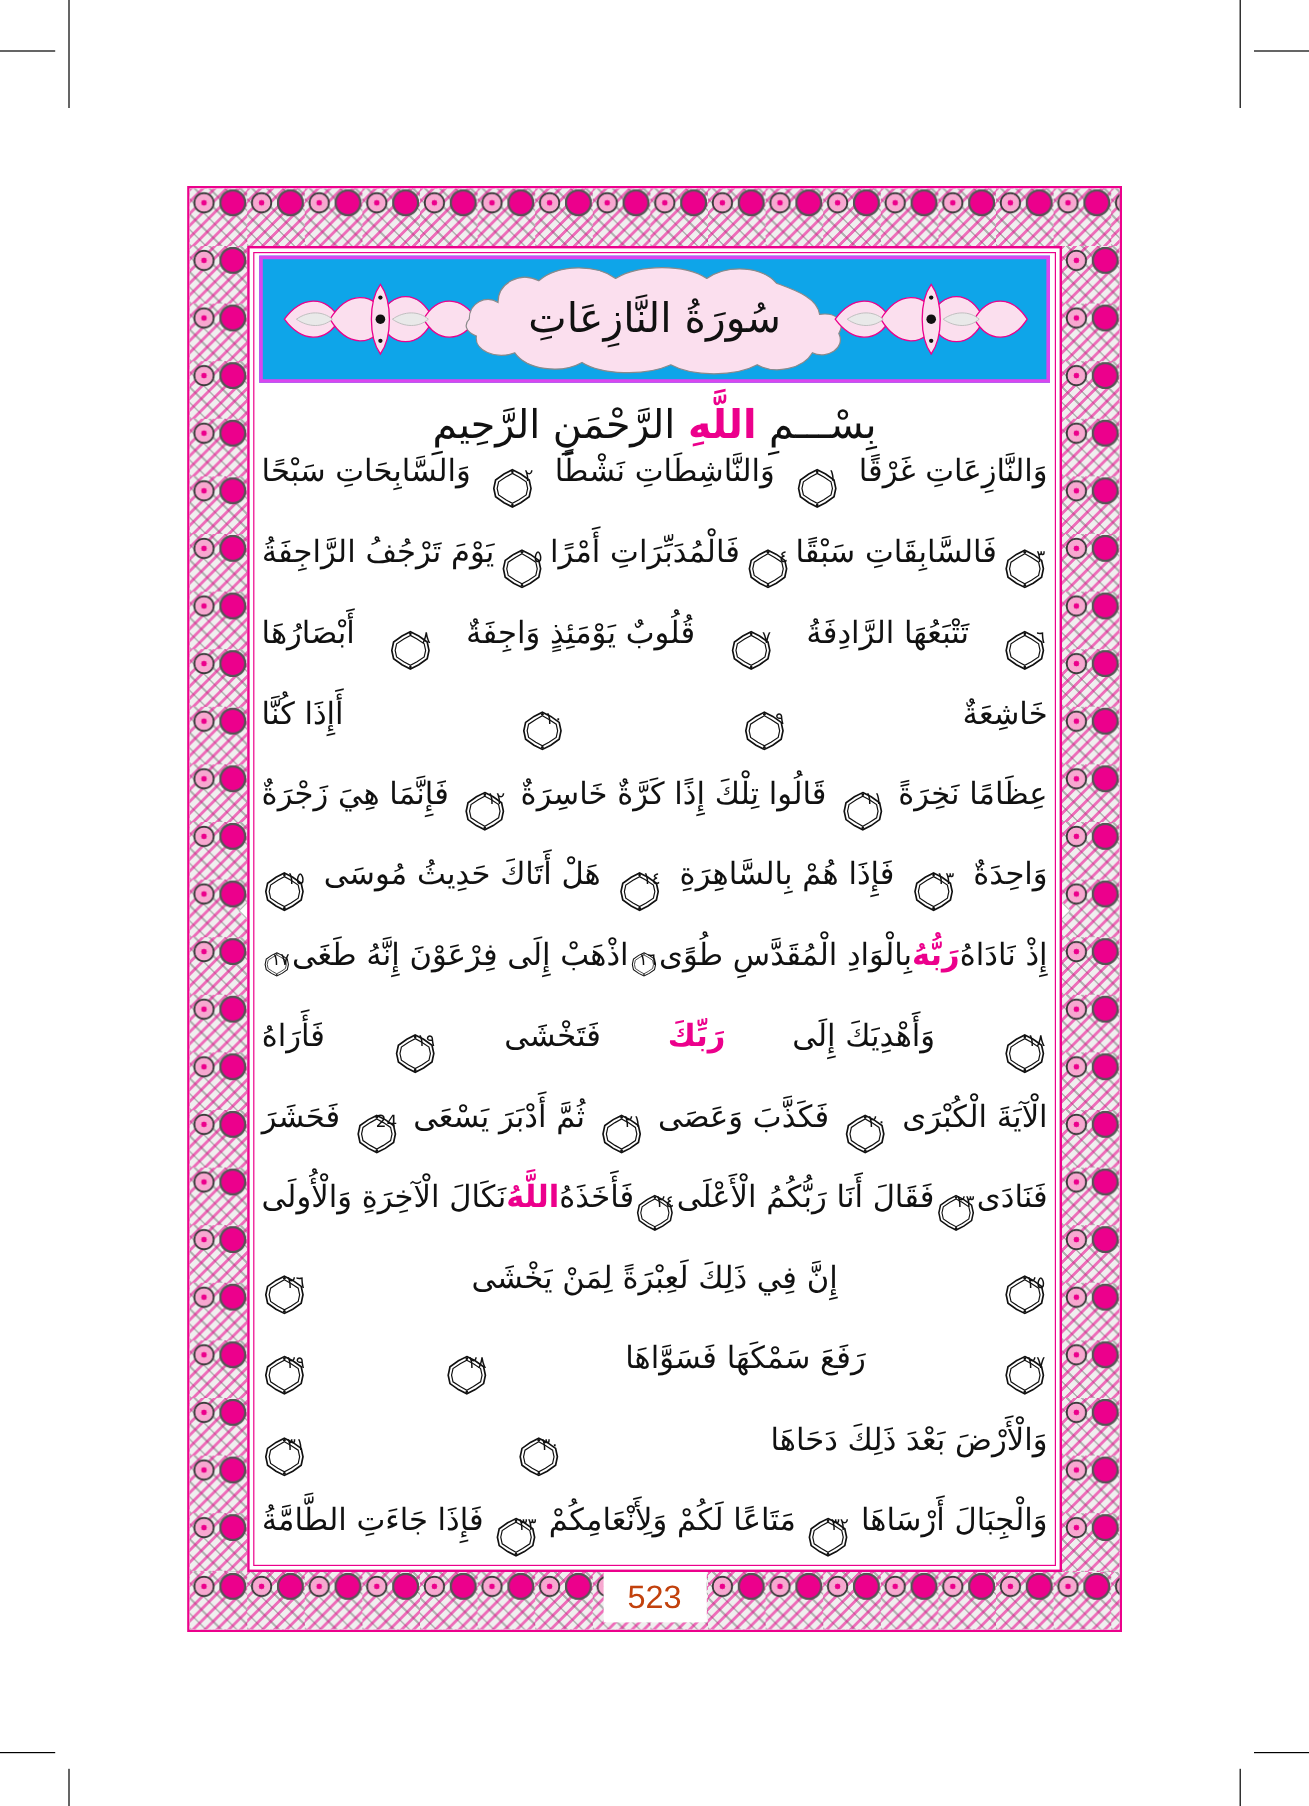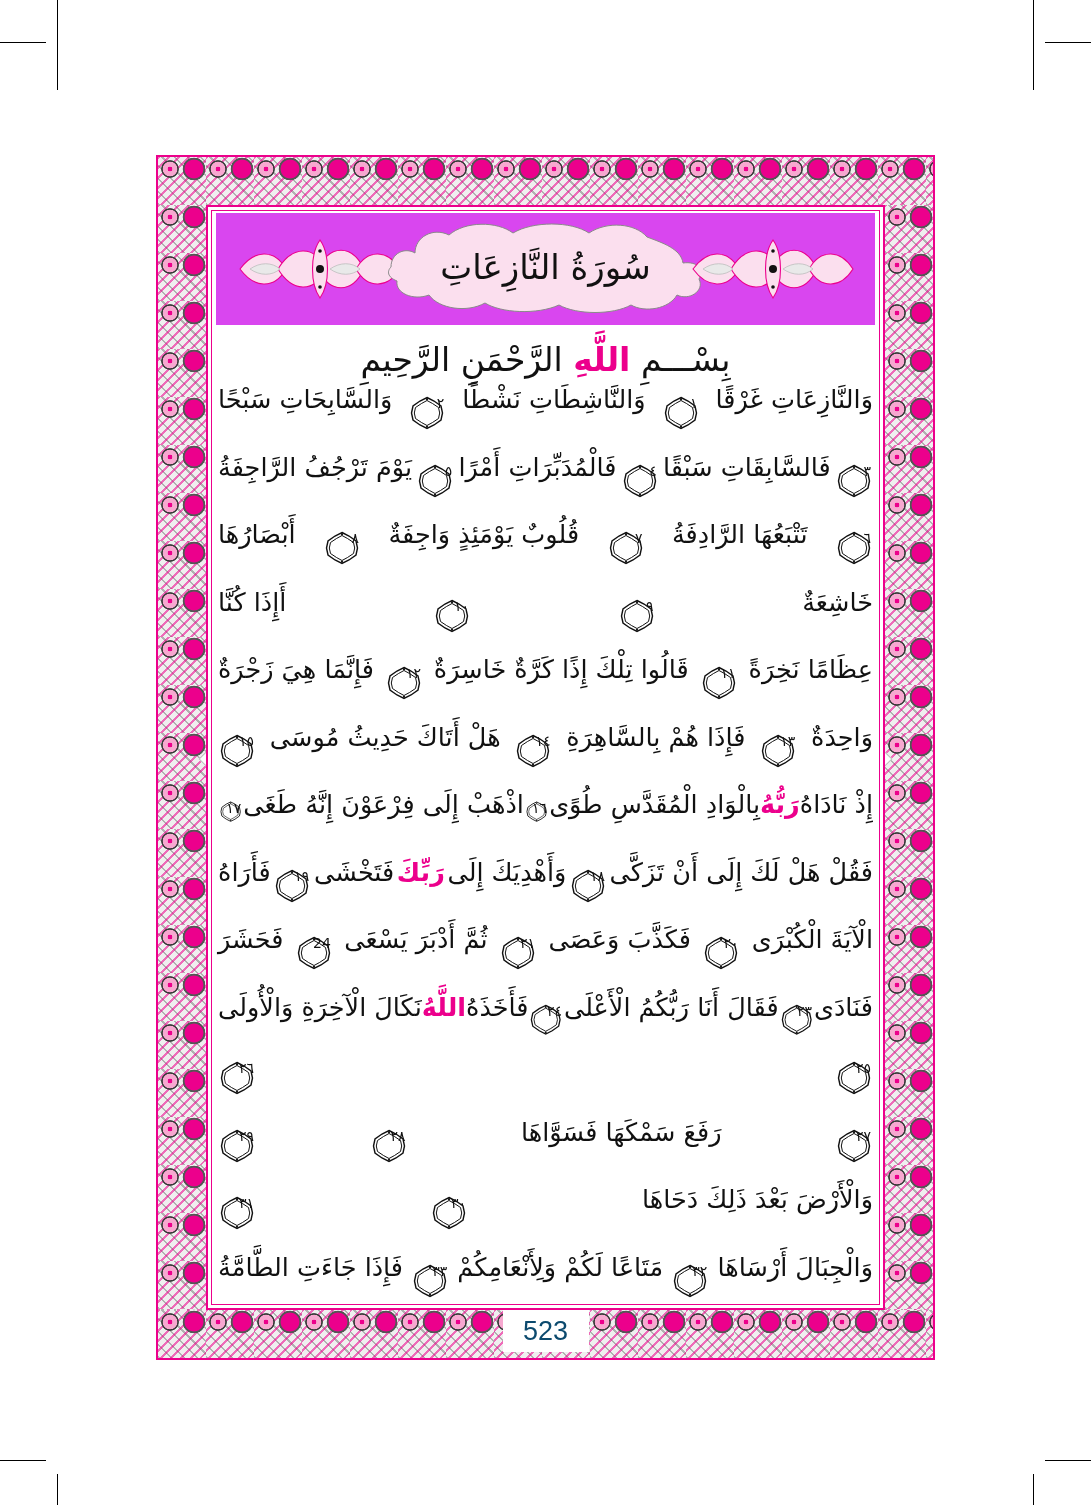--- a/index.html
+++ b/index.html
@@ -90,24 +90,24 @@
     left: 56px; top: 56px; right: 56px; bottom: 56px;
     display: flex;
     flex-direction: column;
   }
 
   
   .surah-header {
     position: relative;
     height: 100px;
     margin: 0 2px 6px 2px;
-    border: 6px solid #d946ef;
-    background: #d946ef;
+    border: 3px solid #d946ef;
+    background: #0ea5e9;
     display: flex;
-    align-items: flex-start;
+    align-items: center;
     justify-content: center;
   }
   .orn-side {
     position: absolute;
     top: 50%;
     transform: translateY(-50%);
     width: 170px;
     height: 62px;
   }
   .orn-left  { left: 12px; }
@@ -193,21 +193,21 @@
     transform: translateX(-50%);
     bottom: 6px;
     width: 86px;
     height: 42px;
     background: #ffffff;
     display: flex;
     align-items: center;
     justify-content: center;
     font-family: "Liberation Sans", sans-serif;
     font-size: 27px;
-    color: #0c4a6e;
+    color: #c2410c;
     z-index: 5;
   }
 </style>
 </head>
 <body>
 
 <div class="cropmark cm-v-tl"></div>
 <div class="cropmark cm-v-tr"></div>
 <div class="cropmark cm-h-tl"></div>
 <div class="cropmark cm-h-tr"></div>
@@ -426,21 +426,20 @@
             </svg><span class="n">١٦</span></span>
           <span>اذْهَبْ إِلَى فِرْعَوْنَ إِنَّهُ طَغَى</span>
           <span class="ayah-num"><svg viewBox="0 0 34 34">
               <path d="M17 1.5 L24 5 L31 10 L32.5 17 L31 24 L24 29 L17 32.5 L10 29 L3 24 L1.5 17 L3 10 L10 5 Z" fill="#fff" stroke="#111" stroke-width="1.4"></path>
               <path d="M17 4.5 L22.5 7.5 L28.5 11.5 L29.7 17 L28.5 22.5 L22.5 26.5 L17 29.5 L11.5 26.5 L5.5 22.5 L4.3 17 L5.5 11.5 L11.5 7.5 Z" fill="none" stroke="#111" stroke-width="1"></path>
               <circle cx="17" cy="3.2" r="1.1" fill="#111"></circle>
               <circle cx="17" cy="30.8" r="1.1" fill="#111"></circle>
             </svg><span class="n">١٧</span></span>
         </div>
         <div class="ayah-line">
-          <span>فَقُلْ هَلْ لَكَ إِلَى أَنْ تَزَكَّى</span>
           <span class="ayah-num"><svg viewBox="0 0 34 34">
               <path d="M17 1.5 L24 5 L31 10 L32.5 17 L31 24 L24 29 L17 32.5 L10 29 L3 24 L1.5 17 L3 10 L10 5 Z" fill="#fff" stroke="#111" stroke-width="1.4"></path>
               <path d="M17 4.5 L22.5 7.5 L28.5 11.5 L29.7 17 L28.5 22.5 L22.5 26.5 L17 29.5 L11.5 26.5 L5.5 22.5 L4.3 17 L5.5 11.5 L11.5 7.5 Z" fill="none" stroke="#111" stroke-width="1"></path>
               <circle cx="17" cy="3.2" r="1.1" fill="#111"></circle>
               <circle cx="17" cy="30.8" r="1.1" fill="#111"></circle>
             </svg><span class="n">١٨</span></span>
           <span>وَأَهْدِيَكَ إِلَى </span>
           <span class="divine">رَبِّكَ</span>
           <span> فَتَخْشَى</span>
           <span class="ayah-num"><svg viewBox="0 0 34 34">
@@ -494,20 +493,21 @@
           <span class="divine">اللَّهُ</span>
           <span> نَكَالَ الْآخِرَةِ وَالْأُولَى</span>
         </div>
         <div class="ayah-line">
           <span class="ayah-num"><svg viewBox="0 0 34 34">
               <path d="M17 1.5 L24 5 L31 10 L32.5 17 L31 24 L24 29 L17 32.5 L10 29 L3 24 L1.5 17 L3 10 L10 5 Z" fill="#fff" stroke="#111" stroke-width="1.4"></path>
               <path d="M17 4.5 L22.5 7.5 L28.5 11.5 L29.7 17 L28.5 22.5 L22.5 26.5 L17 29.5 L11.5 26.5 L5.5 22.5 L4.3 17 L5.5 11.5 L11.5 7.5 Z" fill="none" stroke="#111" stroke-width="1"></path>
               <circle cx="17" cy="3.2" r="1.1" fill="#111"></circle>
               <circle cx="17" cy="30.8" r="1.1" fill="#111"></circle>
             </svg><span class="n">٢٥</span></span>
+          <span>إِنَّ فِي ذَلِكَ لَعِبْرَةً لِمَنْ يَخْشَى</span>
           <span class="ayah-num"><svg viewBox="0 0 34 34">
               <path d="M17 1.5 L24 5 L31 10 L32.5 17 L31 24 L24 29 L17 32.5 L10 29 L3 24 L1.5 17 L3 10 L10 5 Z" fill="#fff" stroke="#111" stroke-width="1.4"></path>
               <path d="M17 4.5 L22.5 7.5 L28.5 11.5 L29.7 17 L28.5 22.5 L22.5 26.5 L17 29.5 L11.5 26.5 L5.5 22.5 L4.3 17 L5.5 11.5 L11.5 7.5 Z" fill="none" stroke="#111" stroke-width="1"></path>
               <circle cx="17" cy="3.2" r="1.1" fill="#111"></circle>
               <circle cx="17" cy="30.8" r="1.1" fill="#111"></circle>
             </svg><span class="n">٢٦</span></span>
         </div>
         <div class="ayah-line">
           <span class="ayah-num"><svg viewBox="0 0 34 34">
               <path d="M17 1.5 L24 5 L31 10 L32.5 17 L31 24 L24 29 L17 32.5 L10 29 L3 24 L1.5 17 L3 10 L10 5 Z" fill="#fff" stroke="#111" stroke-width="1.4"></path>

